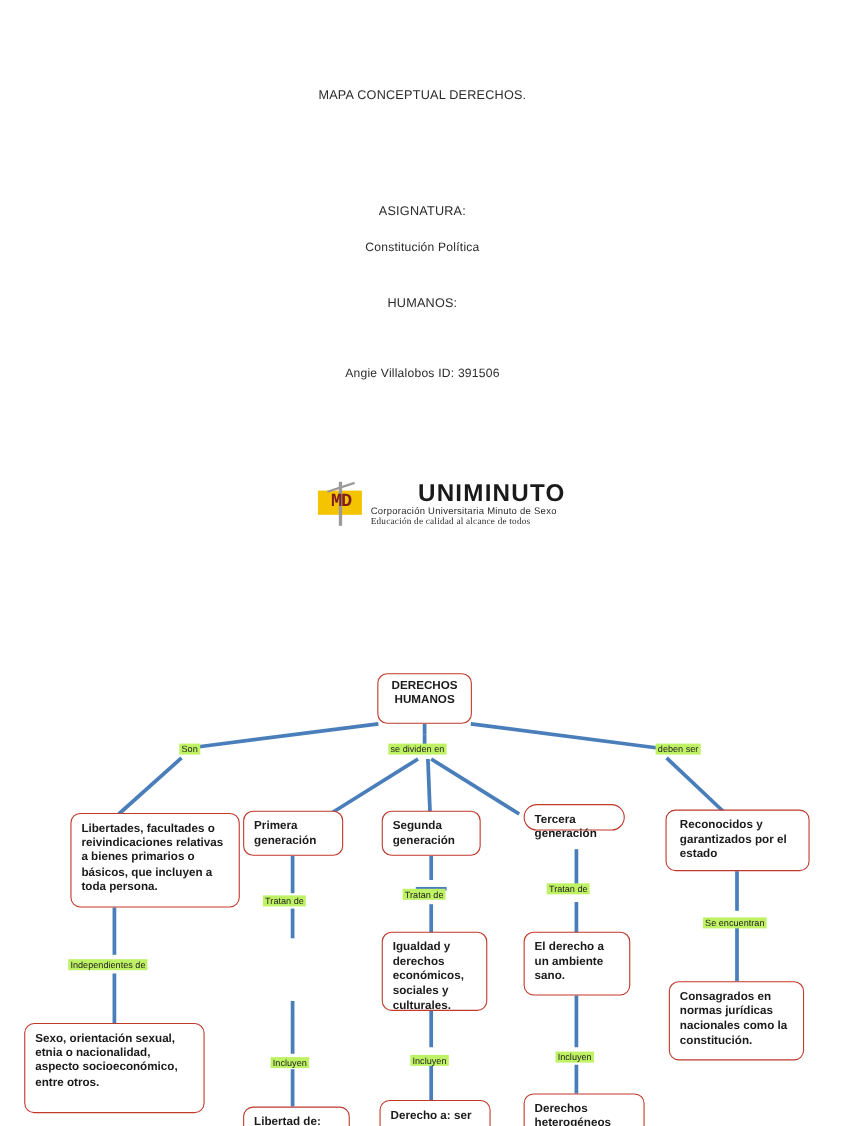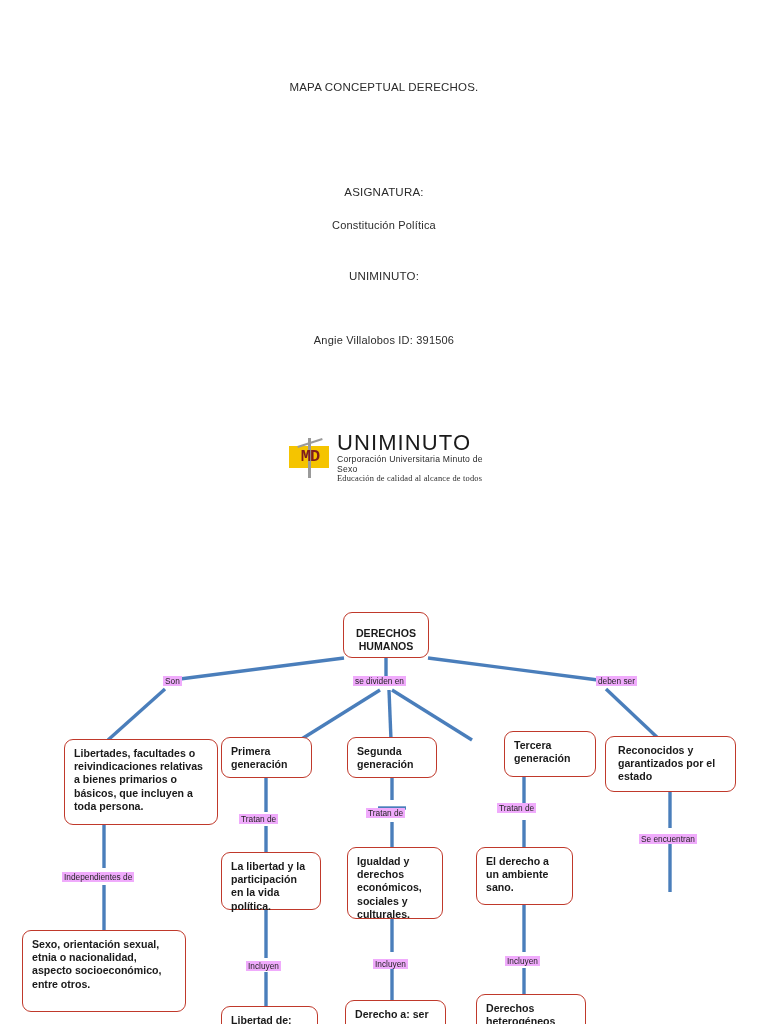--- a/index.html
+++ b/index.html
@@ -81,25 +81,26 @@
     left: 10px;
     top: 4px;
     width: 26px;
     height: 2px;
     background: #9a9a9a;
     transform: rotate(-18deg);
   }
   .logo-text { margin-left: 4px; }
   .logo-word {
     font-family: "Liberation Sans", sans-serif;
-    font-weight: normal;
+    font-weight: bold;
     font-size: 22px;
     letter-spacing: 1.1px;
     color: #1a1a1a;
     line-height: 22px;
+    margin-left: 43px;
   }
   .logo-tag1 {
     font-family: "Liberation Sans", sans-serif;
     font-size: 8.6px;
     letter-spacing: 0.25px;
     color: #2a2a2a;
     line-height: 10px;
   }
   .logo-tag2 {
     font-family: "Liberation Serif", serif;
@@ -132,46 +133,46 @@
     font-weight: bold;
     font-size: 10.6px;
     line-height: 13.2px;
     color: #1a1a1a;
     padding: 7px 8px 6px 9px;
     z-index: 3;
   }
   .node.center {
     text-align: center;
     display: flex;
-    align-items: flex-end;
+    align-items: flex-start;
     justify-content: center;
     padding: 4px;
   }
   .edge-label {
     position: absolute;
     font-family: "Liberation Sans", sans-serif;
     font-size: 8.3px;
     font-weight: normal;
     color: #1f1f1f;
     white-space: nowrap;
-    background: #f0abfc;
+    background: #bef264;
     padding: 0 2px;
     z-index: 4;
   }
 </style>
 </head>
 <body>
 
 <div class="cover-line" id="doc-title">MAPA CONCEPTUAL DERECHOS.</div>
 
 <div class="cover-line" id="subject-label">ASIGNATURA:</div>
 
 <div class="cover-line" id="subject-value">Constitución Política</div>
 
-<div class="cover-line" id="presenta-label">UNIMINUTO:</div>
+<div class="cover-line" id="presenta-label">HUMANOS:</div>
 
 <div class="cover-line" id="presenta-value">Angie Villalobos ID: 391506</div>
 
 <div id="logo">
   <div class="logo-mark">
     <div class="md-block"></div>
     <div class="cross-v"></div>
     <div class="cross-h"></div>
     <div class="md-letters">MD</div>
   </div>
@@ -240,50 +241,50 @@
   <div class="edge-label" style="left:62px; top:272px;">Independientes de</div>
 
   <div class="node" style="left:22px; top:330px; width:164px; height:82px;">
     <span>Sexo, orientación sexual, etnia o nacionalidad, aspecto socioeconómico, entre otros.</span>
   </div>
 
   <div class="node" style="left:221px; top:137px; width:91px; height:41px;">
     <span>Primera generación</span>
   </div>
   <div class="edge-label" style="left:239px; top:214px;">Tratan de</div>
-  <div class="node" style="left:221px; top:252px; width:100px; height:58px;">
-    <span>La libertad y la participación en la vida política.</span>
-  </div>
   <div class="edge-label" style="left:246px; top:361px;">Incluyen</div>
   <div class="node" style="left:221px; top:406px; width:97px; height:40px;">
     <span>Libertad de:</span>
   </div>
 
   <div class="node" style="left:347px; top:137px; width:90px; height:41px;">
     <span>Segunda generación</span>
   </div>
   <div class="edge-label" style="left:366px; top:208px;">Tratan de</div>
   <div class="node" style="left:347px; top:247px; width:96px; height:72px;">
     <span>Igualdad y derechos económicos, sociales y culturales.</span>
   </div>
   <div class="edge-label" style="left:373px; top:359px;">Incluyen</div>
   <div class="node" style="left:345px; top:400px; width:101px; height:40px;">
     <span>Derecho a: ser</span>
   </div>
 
-  <div class="node" style="left:504px; top:131px; width:92px; height:46px;">
+  <div class="node" style="left:476px; top:131px; width:92px; height:24px;border-radius:18px;">
     <span>Tercera generación</span>
   </div>
   <div class="edge-label" style="left:497px; top:203px;">Tratan de</div>
   <div class="node" style="left:476px; top:247px; width:97px; height:58px;">
     <span>El derecho a un ambiente sano.</span>
   </div>
   <div class="edge-label" style="left:505px; top:356px;">Incluyen</div>
   <div class="node" style="left:476px; top:394px; width:110px; height:40px;">
     <span>Derechos heterogéneos</span>
   </div>
 
   <div class="node" style="left:605px; top:136px; width:131px; height:56px;padding-left:12px;">
     <span>Reconocidos y garantizados por el estado</span>
   </div>
   <div class="edge-label" style="left:639px; top:234px;">Se encuentran</div>
+  <div class="node" style="left:608px; top:292px; width:123px; height:72px;">
+    <span>Consagrados en normas jurídicas nacionales como la constitución.</span>
+  </div>
 
 </div>
 
 </body></html>

